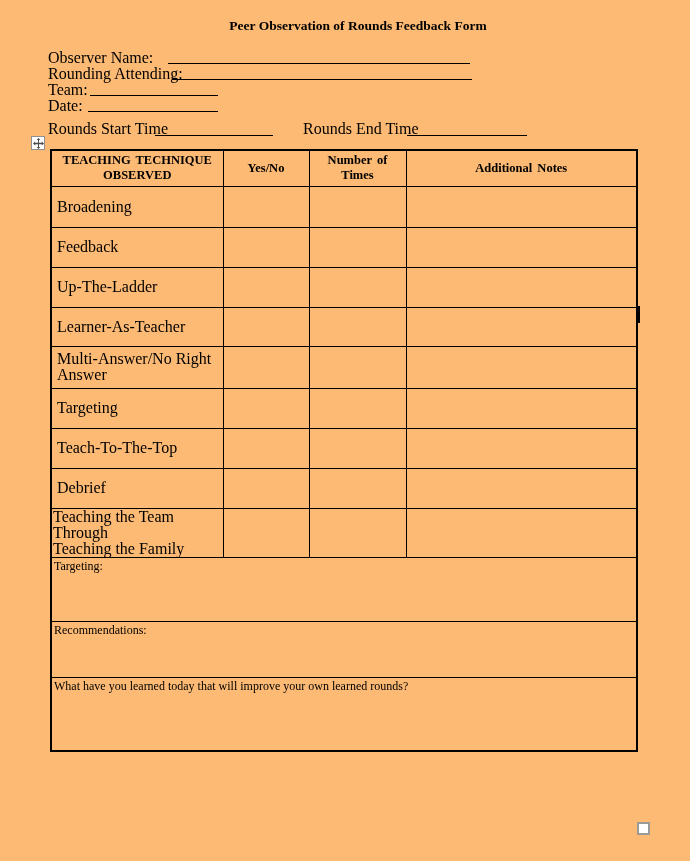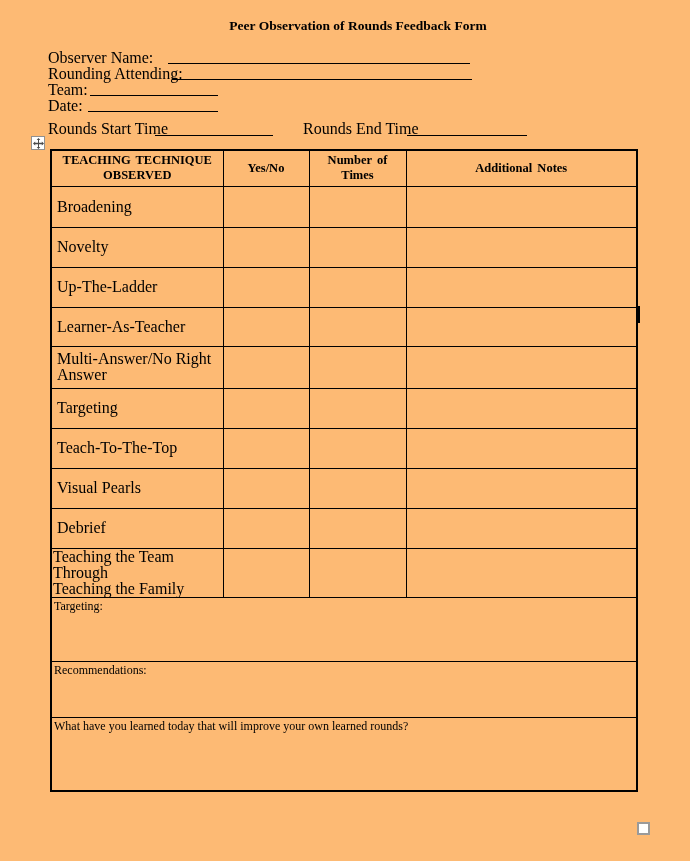--- a/index.html
+++ b/index.html
@@ -80,21 +80,21 @@
 Times</th>
       <th>Additional Notes</th>
     </tr>
     <tr class="r41">
       <td class="lbl">Broadening</td>
       <td></td>
       <td></td>
       <td></td>
     </tr>
     <tr class="r40">
-      <td class="lbl">Novelty</td>
+      <td class="lbl">Feedback</td>
       <td></td>
       <td></td>
       <td></td>
     </tr>
     <tr class="r40">
       <td class="lbl">Up-The-Ladder</td>
       <td></td>
       <td></td>
       <td></td>
     </tr>
@@ -117,26 +117,20 @@
       <td></td>
       <td></td>
     </tr>
     <tr class="r40">
       <td class="lbl">Teach-To-The-Top</td>
       <td></td>
       <td></td>
       <td></td>
     </tr>
     <tr class="r40">
-      <td class="lbl">Visual Pearls</td>
-      <td></td>
-      <td></td>
-      <td></td>
-    </tr>
-    <tr class="r40">
       <td class="lbl">Debrief</td>
       <td></td>
       <td></td>
       <td></td>
     </tr>
     <tr class="r41">
       <td class="lbl" style="padding-left:1px;">Teaching the Team Through
 Teaching the Family</td>
       <td></td>
       <td></td>

